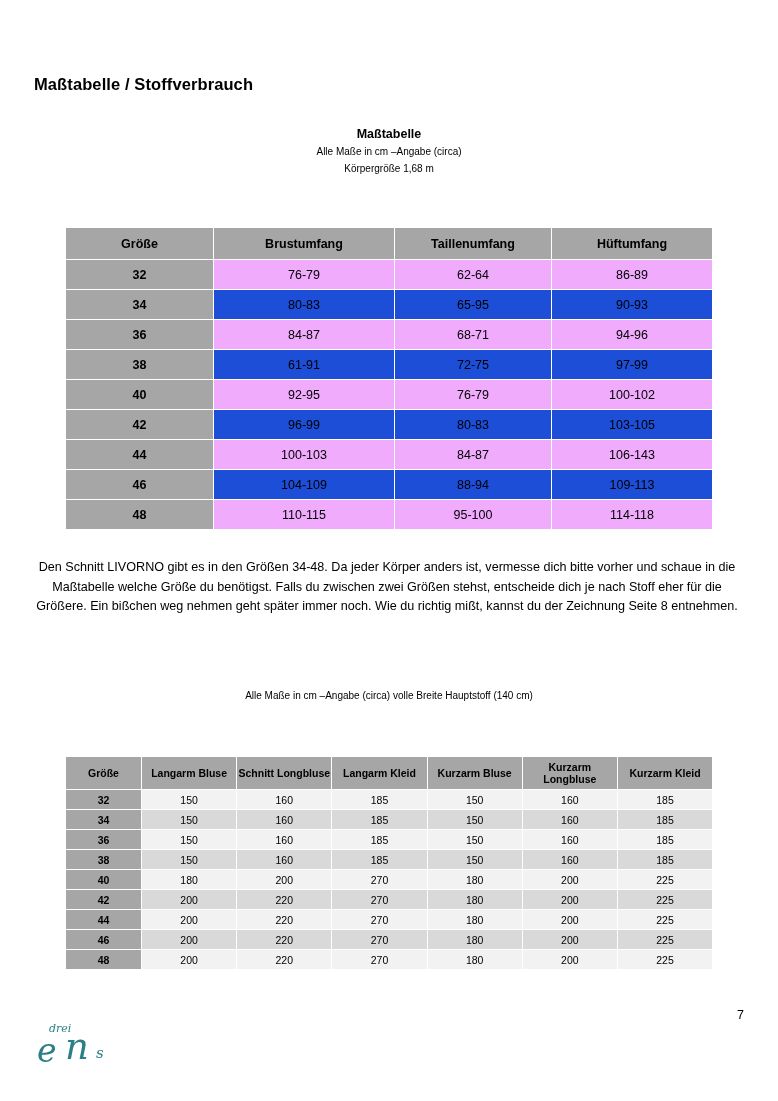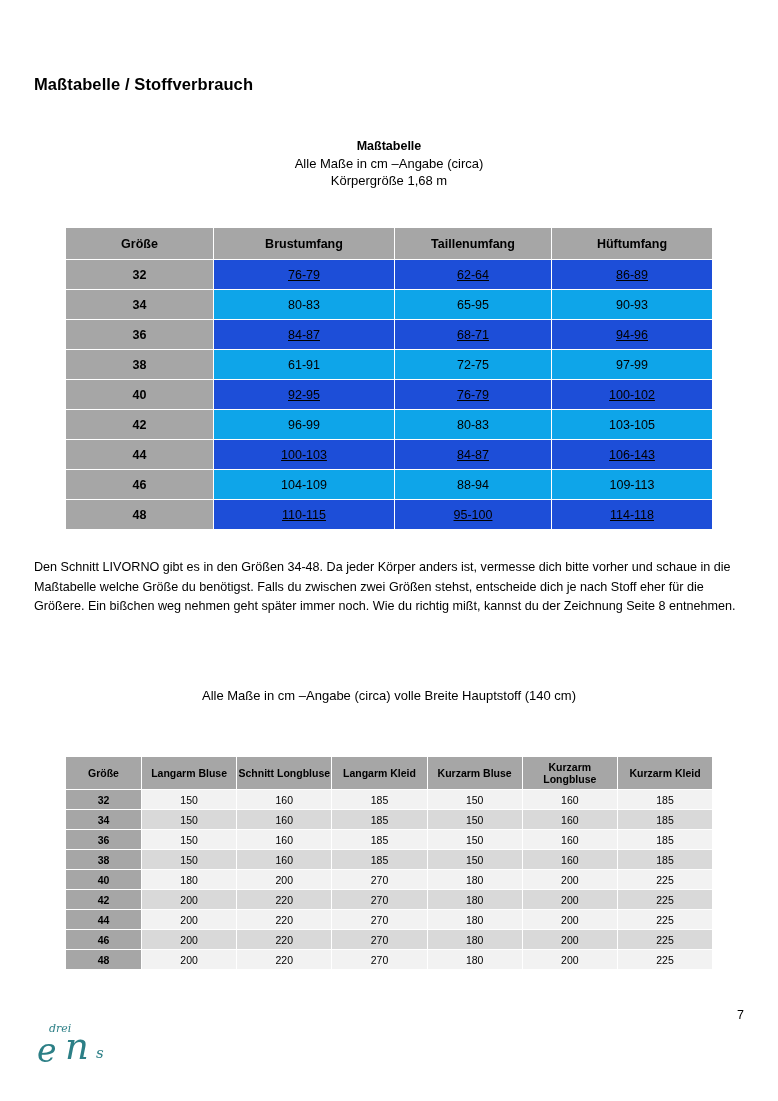--- a/index.html
+++ b/index.html
@@ -38,21 +38,21 @@
     left: 0;
     width: 778px;
     text-align: center;
   }
   .blk-title {
     font-size: 12.5px;
     font-weight: bold;
     line-height: 17px;
   }
   .blk-line {
-    font-size: 13px;
+    font-size: 10px;
     line-height: 17px;
   }
 
   
   .size-table {
     position: absolute;
     left: 65px;
     top: 207px;
     width: 647px;
     border-collapse: collapse;
@@ -71,40 +71,39 @@
     background: #a6a6a6;
     font-weight: bold;
     height: 31px;
     color: #000000;
   }
   .size-table td.sizecol {
     background: #a6a6a6;
     font-weight: bold;
   }
   .size-table tr.odd td.datacol {
+    background: #f0abfc;
+  }
+  .size-table tr.even td.datacol {
     background: #1d4ed8;
-    text-decoration: underline;
-  }
-  .size-table tr.even td.datacol {
-    background: #0ea5e9;
   }
   .size-table col.c0 { width: 148px; }
   .size-table col.c1 { width: 181px; }
   .size-table col.c2 { width: 157px; }
   .size-table col.c3 { width: 161px; }
 
   
   .para {
     position: absolute;
     left: 34px;
     top: 538px;
     width: 706px;
     font-size: 12.6px;
     line-height: 19.5px;
-    text-align: left;
+    text-align: center;
   }
 
   
   .mat-table {
     position: absolute;
     left: 65px;
     top: 736px;
     width: 647px;
     border-collapse: collapse;
     table-layout: fixed;
@@ -193,21 +192,21 @@
     line-height: 15px;
   }
 </style>
 </head>
 <body>
 
 <div class="page">
 
   <div class="page-title">Maßtabelle / Stoffverbrauch</div>
 
-  <div class="center-block" style="top:118px;">
+  <div class="center-block" style="top:106px;">
     <div class="blk-title">Maßtabelle</div>
     <div class="blk-line">Alle Maße in cm –Angabe (circa)</div>
     <div class="blk-line">Körpergröße 1,68 m</div>
   </div>
 
   <table class="size-table">
     <colgroup>
       <col class="c0">
         <col class="c1">
         <col class="c2">

